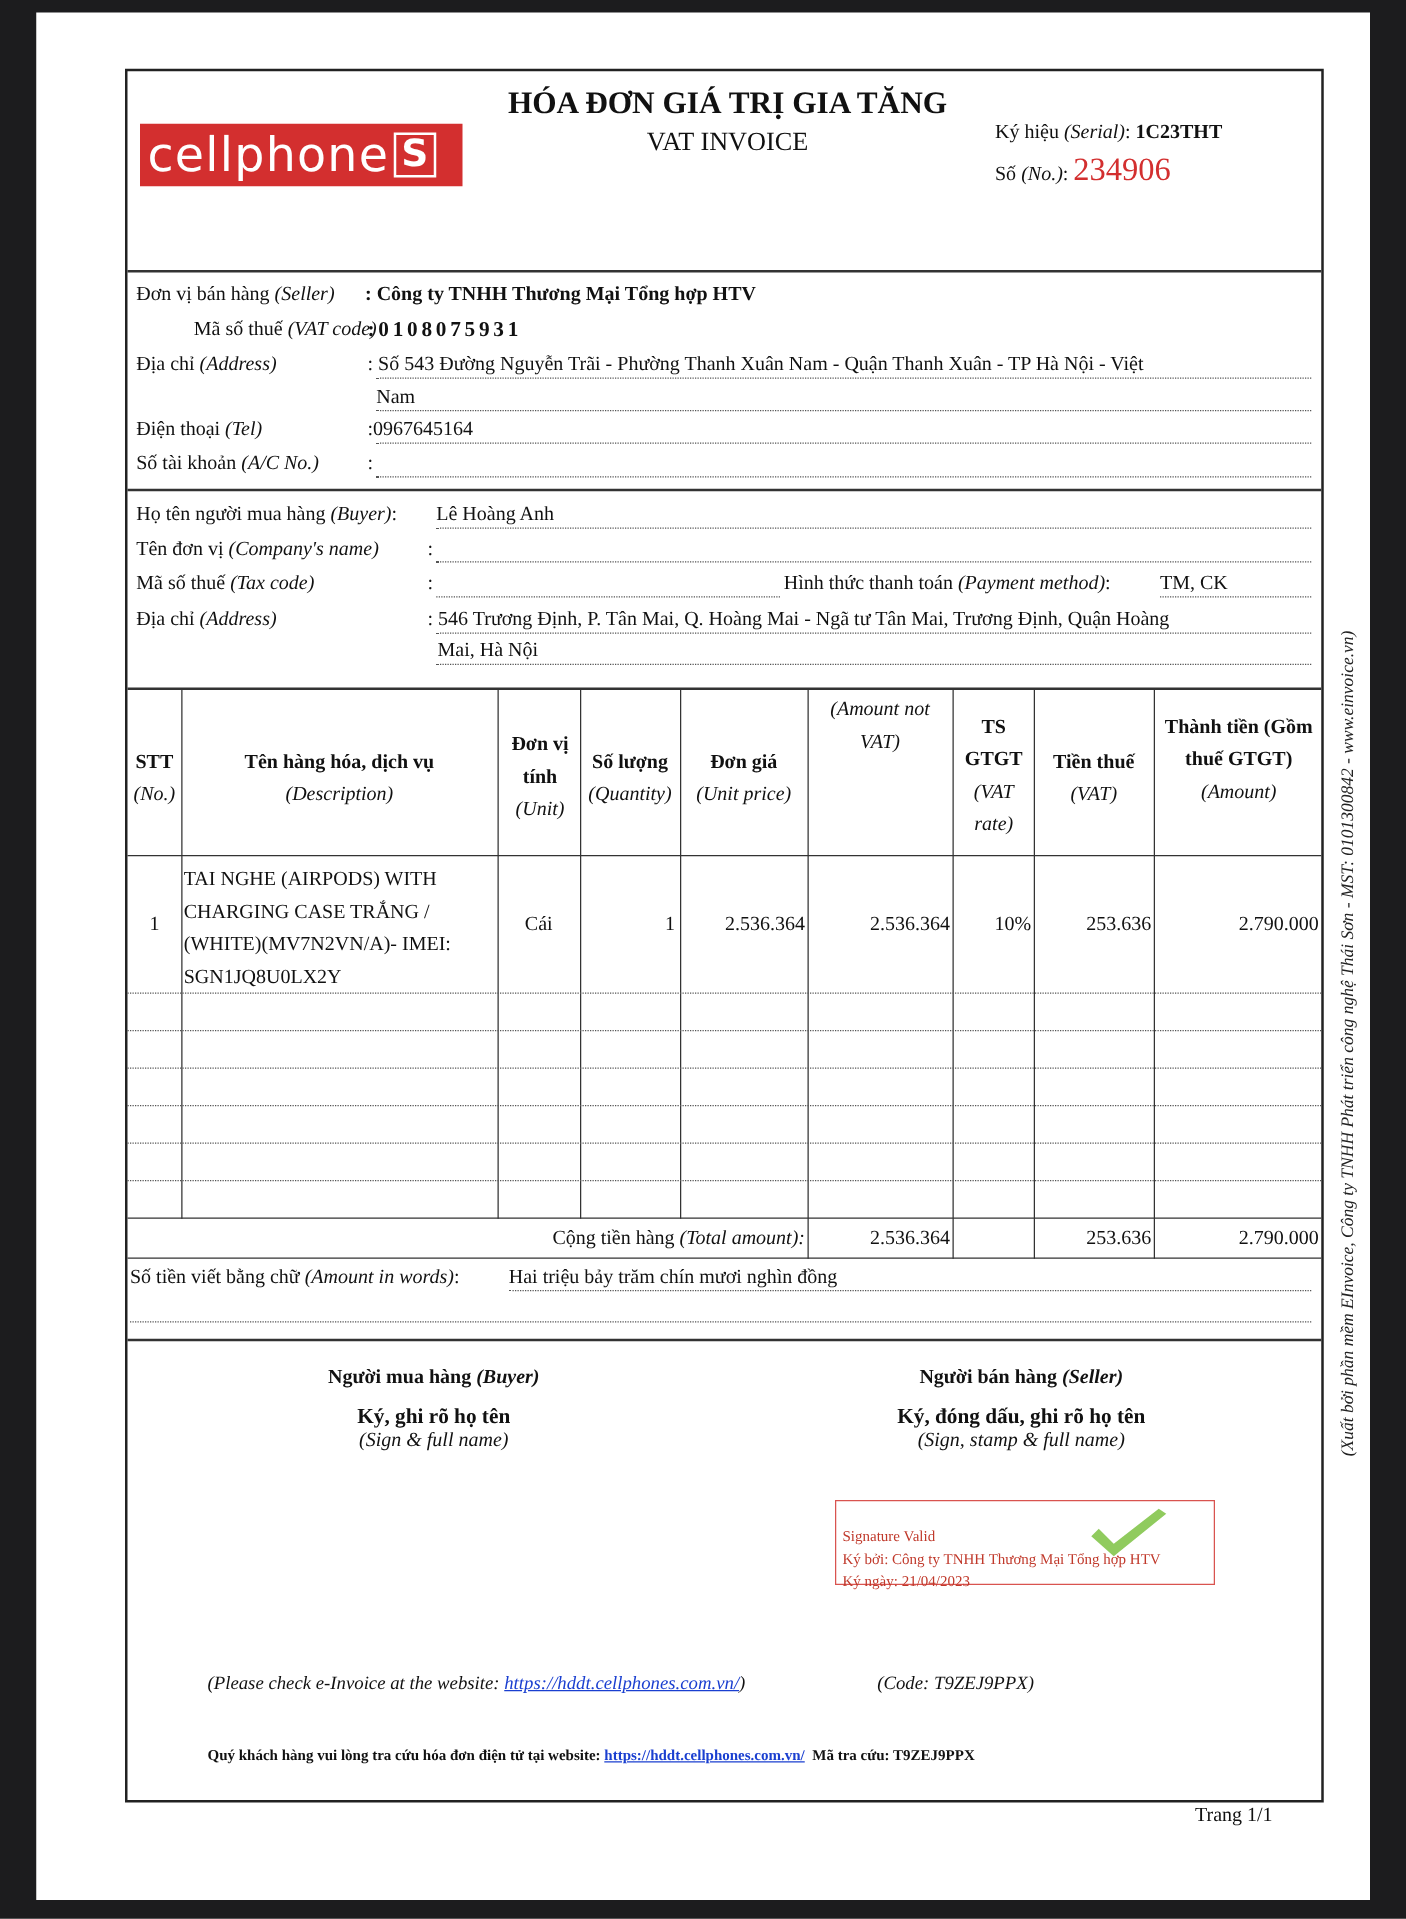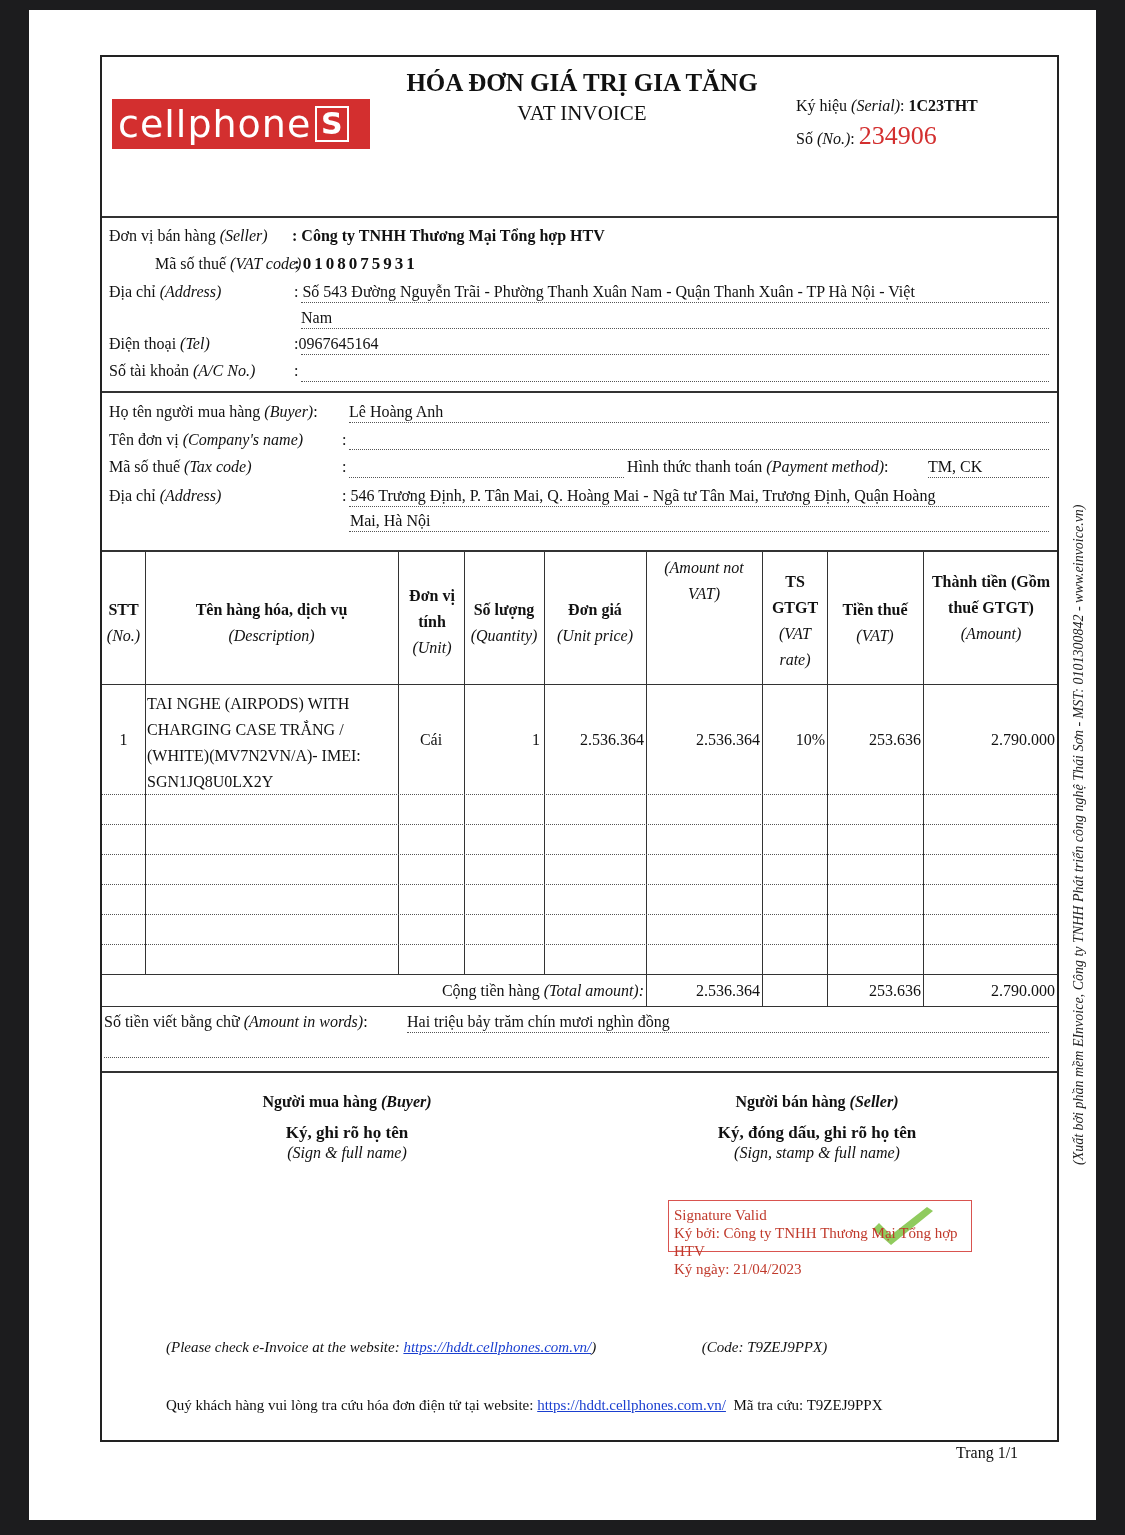--- a/index.html
+++ b/index.html
@@ -35,24 +35,24 @@
 
   
   .vl { position:absolute; width:0; border-left:1.5px solid #333; }
   .th { position:absolute; text-align:center; font-size:16px; line-height:26px; }
   .th .bb { font-weight:bold; }
   .th .ii { font-style:italic; }
   .td { position:absolute; font-size:16px; }
   .rdots { position:absolute; left:0; right:0; height:0; border-top:1px dotted #555; }
 
   .sigtitle { position:absolute; text-align:center; font-size:16px; }
-  .sigbox { position:absolute; left:566px; top:1143px; width:304px; height:52px; border:1.5px solid #d9534f;
-            color:#c0392b; font-size:15px; line-height:18px; padding:5px 0 0 5px; box-sizing:border-box; }
+  .sigbox { position:absolute; left:566px; top:1143px; width:304px; height:68px; border:1.5px solid #d9534f;
+            color:#c0392b; font-size:12px; line-height:18px; padding:19px 0 0 5px; box-sizing:border-box; }
   .check { position:absolute; left:200px; top:4px; }
-  .footer1 { position:absolute; left:64px; top:1340px; font-size:15px; white-space:nowrap; }
+  .footer1 { position:absolute; left:64px; top:1340px; font-size:12px; white-space:nowrap;font-weight:bold; }
   .footer2 { position:absolute; left:64px; top:1282px; font-size:15px; font-style:italic; white-space:nowrap; }
   .link { color:#1a3fd0; text-decoration:underline; }
   .page { position:absolute; left:927px; top:1434px; font-size:16px; }
   .side { position:absolute; left:1042px; top:1155px; transform-origin:0 0; transform:rotate(-90deg);
           font-size:14px; font-style:italic; white-space:nowrap; color:#222; }
 </style>
 </head>
 <body>
 
 <div class="paper">

